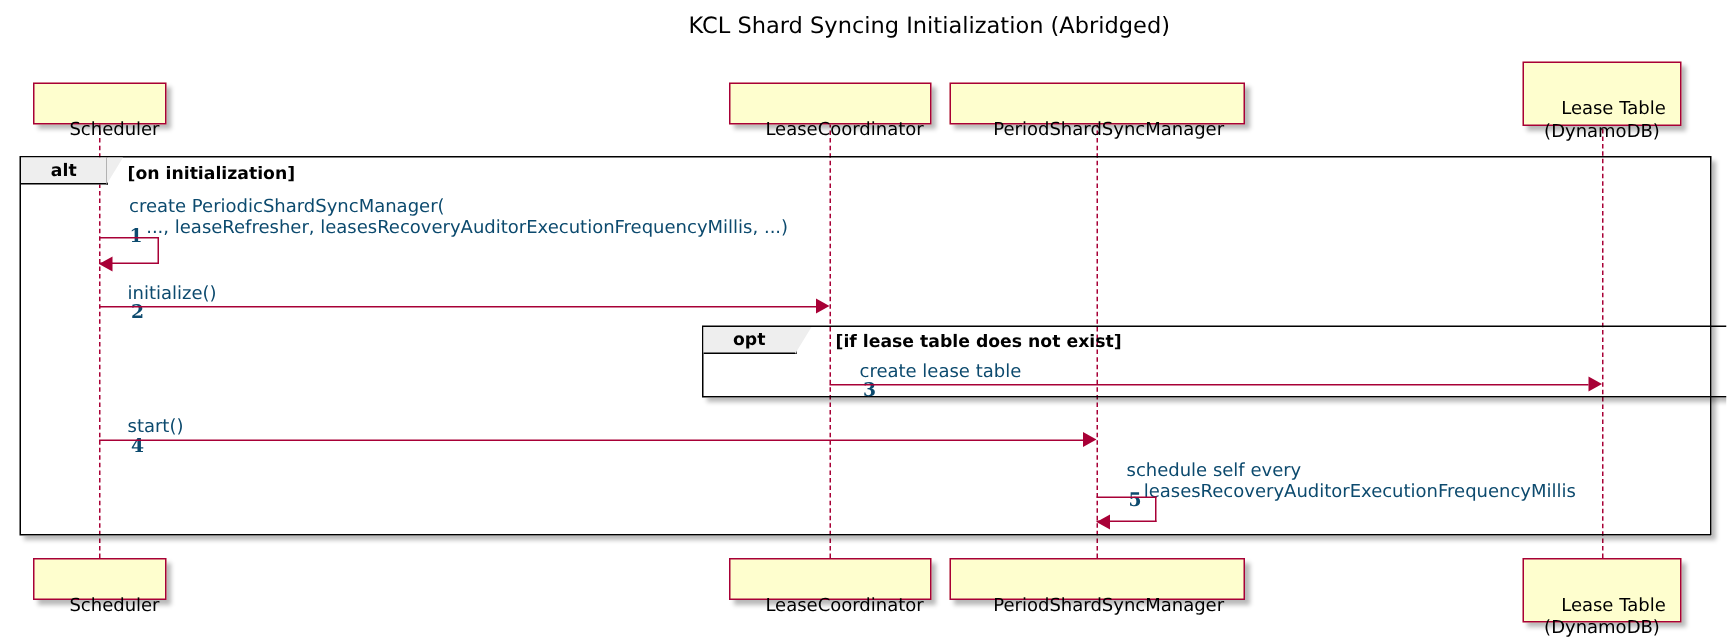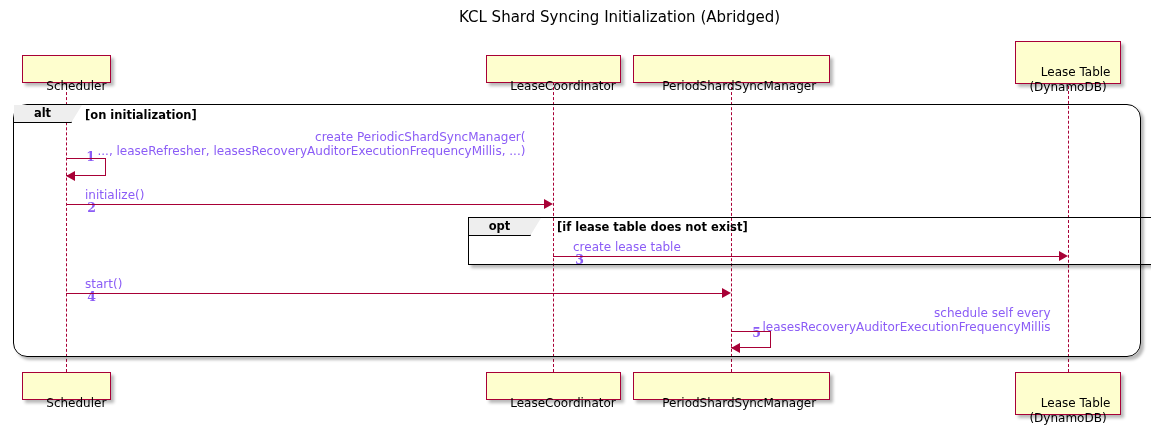--- a/index.html
+++ b/index.html
@@ -124,25 +124,24 @@
     position: absolute;
     border: 1.4px solid #A80036;
     border-left: none;
     box-sizing: border-box;
     background: transparent;
   }
 
   .msg-label {
     position: absolute;
     font-size: 12px;
-    color: #8b5cf6;
+    color: #0c4a6e;
     white-space: pre;
     line-height: 14px;
     font-family: "DejaVu Sans", sans-serif;
-    text-align: right;
   }
   .msg-num {
     font-weight: bold;
     font-family: "DejaVu Serif", serif;
     font-size: 12.5px;
   }
 </style>
 </head>
 <body>
 
@@ -165,21 +164,21 @@
 
   <div class="participant" style="left:633px; top:55px; width:197px; height:28px;">
     <span>PeriodShardSyncManager</span>
   </div>
 
   <div class="participant" style="left:1015px; top:41px; width:106px; height:43px;">
     <span>Lease Table
 (DynamoDB)</span>
   </div>
 
-  <div class="fragment" style="left:13px; top:104px; width:1128px; height:253px;border-radius:14px;">
+  <div class="fragment" style="left:13px; top:104px; width:1128px; height:253px;">
     <div class="fragment-tab" style="width:58px;">
       <span>alt</span>
     </div>
   </div>
   <div class="fragment-label" style="left:85px; top:108px;">[on initialization]</div>
 
   <div class="msg-label" style="left:71px; top:136px;">
     <span class="msg-num">1</span>
   </div>
   <div class="msg-label" style="left:86px; top:130px;">create PeriodicShardSyncManager(

